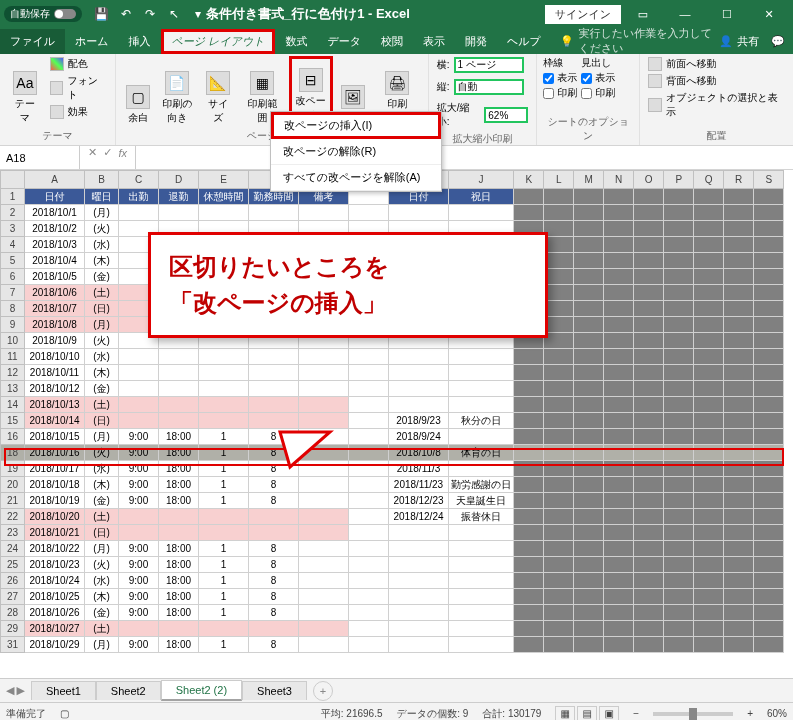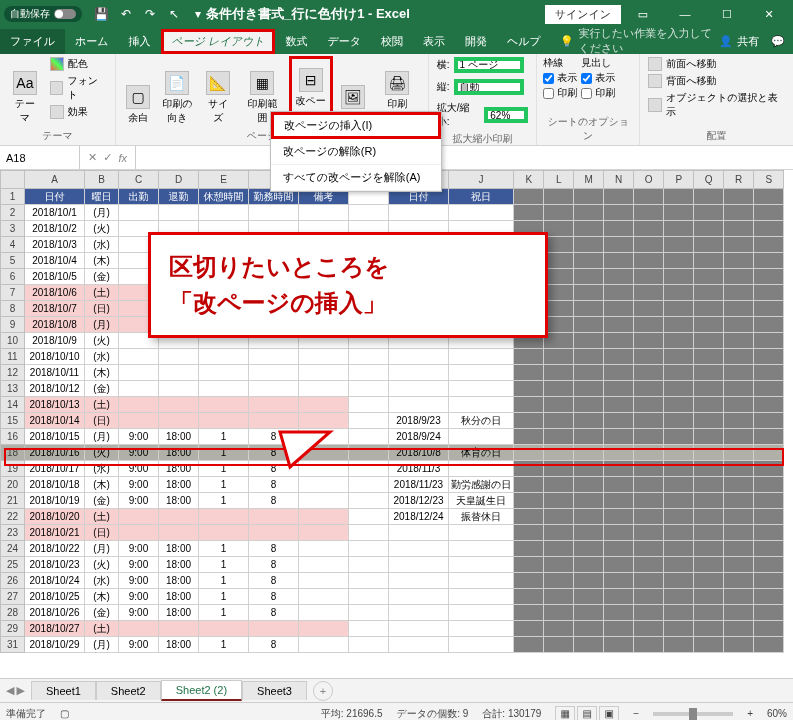--- a/index.html
+++ b/index.html
@@ -28,29 +28,29 @@
 .ribbon { background: #f3f3f3; height: 92px; display: flex; border-bottom: 1px solid #d4d4d4; position: relative; font-size: 11px; }
 .ribbon-group { border-right: 1px solid #e1e1e1; padding: 2px 6px; display: flex; flex-direction: column; }
 .ribbon-group .items { display: flex; gap: 4px; flex: 1; }
 .ribbon-group .label { text-align: center; font-size: 10px; color: #666; padding-top: 2px; }
 .rbtn { display: flex; flex-direction: column; align-items: center; justify-content: flex-end; padding: 2px 4px; gap: 2px; font-size: 10px; text-align: center; }
 .rbtn-icon { width: 24px; height: 24px; background: #ddd; border: 1px solid #bbb; display: flex; align-items: center; justify-content: center; font-size: 14px; }
 .rbtn-small { display: flex; align-items: center; gap: 4px; font-size: 10px; padding: 1px 2px; }
 .rbtn-small-icon { width: 14px; height: 14px; background: #ddd; border: 1px solid #bbb; }
 .ribbon-col { display: flex; flex-direction: column; gap: 1px; }
 .highlight-btn { border: 3px solid #e00000; }
-.ribbon-input { width: 70px; height: 16px; border: 4px solid #22c55e; font-size: 10px; padding: 0 2px; }
+.ribbon-input { width: 70px; height: 16px; border: 2px solid #22c55e; font-size: 10px; padding: 0 2px; }
 .ribbon-check { display: flex; align-items: center; gap: 3px; font-size: 10px; }
 .ribbon-check input { width: 11px; height: 11px; }
 
 .dropdown-menu { position: absolute; left: 270px; top: 111px; background: #fff; border: 1px solid #c0c0c0; width: 172px; z-index: 10; font-size: 11px; box-shadow: 2px 2px 4px rgba(0,0,0,0.2); }
 .dropdown-item { padding: 5px 12px; border-bottom: 1px solid #eee; }
 .dropdown-item.highlight { border: 3px solid #e00000; padding: 3px 10px; }
 
-.namebox-row { background: #fff; height: 24px; display: flex; align-items: center; border-bottom: 1px solid #d4d4d4; font-size: 11px; }
+.namebox-row { background: #fff; height: 24px; display: flex; align-items: flex-start; border-bottom: 1px solid #d4d4d4; font-size: 11px; }
 .namebox { width: 80px; border-right: 1px solid #ccc; padding: 0 6px; height: 100%; display: flex; align-items: center; }
 .fx-area { display: flex; align-items: center; gap: 6px; padding: 0 8px; color: #888; }
 
 .sheet-area { position: relative; height: 508px; overflow: hidden; background: #fff; }
 .sheet-scroll { position: absolute; left: 0; top: 0; }
 table.grid { border-collapse: collapse; font-size: 10px; }
 table.grid th { background: #e6e6e6; border: 1px solid #c0c0c0; font-weight: normal; color: #444; font-size: 10px; }
 table.grid th.colh { height: 18px; min-width: 42px; }
 table.grid th.rowh { width: 24px; height: 16px; }
 table.grid td { border: 1px solid #d0d0d0; height: 16px; padding: 0 2px; text-align: center; font-size: 10px; }
@@ -60,21 +60,21 @@
 .sel-row-border { border: 2px solid #e00000; position: absolute; left: 4px; width: 780px; height: 18px; top: 278px; z-index: 5; pointer-events: none; }
 .dark-area { background: #808080; }
 
 .callout { position: absolute; left: 148px; top: 232px; width: 400px; background: #fff; border: 3px solid #e00000; padding: 14px 18px; z-index: 20; box-shadow: 4px 4px 8px rgba(0,0,0,0.3); font-size: 24px; font-weight: bold; color: #c00000; line-height: 1.5; }
 .callout-tail { position: absolute; left: 280px; top: 432px; width: 0; height: 0; z-index: 19; }
 .callout-tail svg { overflow: visible; }
 
 .sheet-tabs { background: #f3f3f3; height: 24px; display: flex; align-items: center; border-top: 1px solid #ccc; font-size: 11px; }
 .tab-nav { display: flex; gap: 2px; padding: 0 6px; color: #888; }
 .sheet-tab { padding: 3px 14px; border: 1px solid #ccc; background: #e8e8e8; border-bottom: none; font-size: 11px; }
-.sheet-tab.active { background: #fff; border-bottom: 2px solid #7f1d1d; color: #217346; }
+.sheet-tab.active { background: #fff; border-bottom: 2px solid #a3a3a3; color: #217346; }
 .add-sheet { width: 20px; height: 20px; border: 1px solid #ccc; border-radius: 50%; text-align: center; margin-left: 6px; color: #888; display:flex; align-items:center; justify-content:center; }
 .statusbar { background: #f3f3f3; height: 22px; display: flex; align-items: center; font-size: 10px; border-top: 1px solid #ccc; color: #444; padding: 0 6px; gap: 14px; }
 .statusbar .spacer { flex: 1; }
 .view-btns { display: flex; gap: 2px; }
 .view-btn { width: 20px; height: 16px; border: 1px solid #ccc; display:flex; align-items:center; justify-content:center; }
 .zoom-slider { width: 80px; height: 4px; background: #ccc; position: relative; }
 .zoom-slider::after { content:""; width:8px; height:12px; background:#888; position:absolute; left:36px; top:-4px; }
 </style>
 </head>
 <body>

